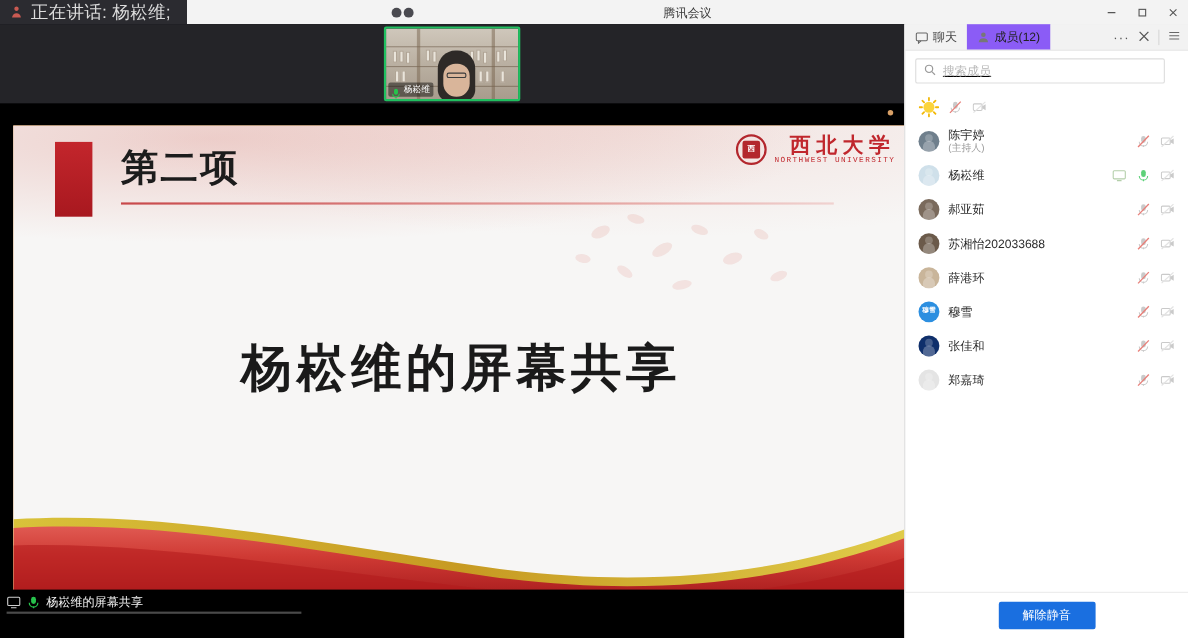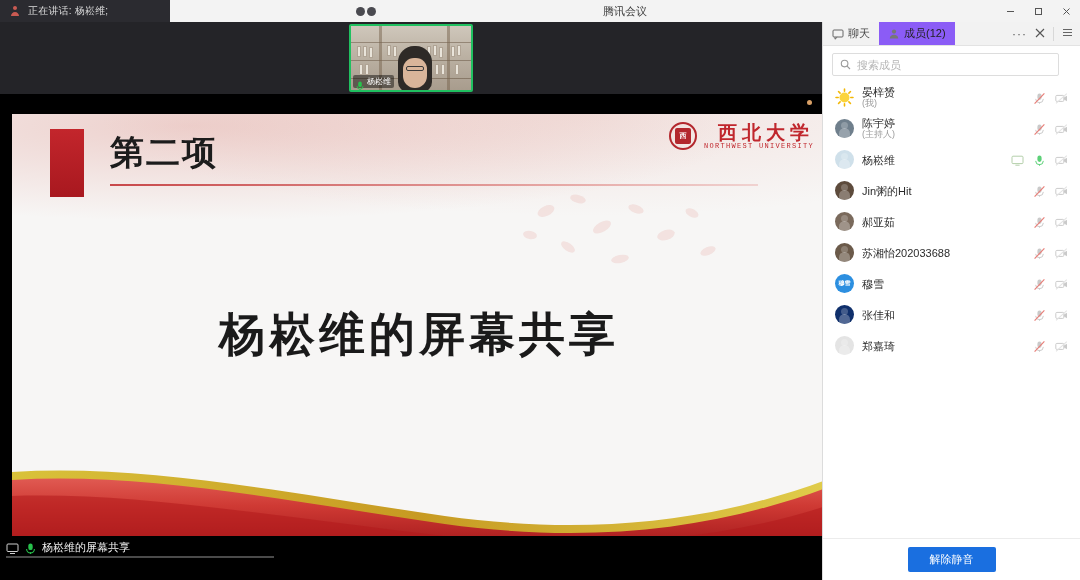--- a/index.html
+++ b/index.html
@@ -16,21 +16,21 @@
     position: absolute; left: 0; top: 0; width: 1080px; height: 22px;
     background: #2b2b30; display: flex; align-items: center;
   }
   .topbar-left {
     display: flex; align-items: center; gap: 6px;
     padding-left: 8px; width: 170px; height: 22px;
     background: #2b2b30;
   }
   .spk-icon { width: 14px; height: 14px; position: relative; }
   .spk-icon svg { display:block; }
-  .spk-text { color: #dcdcdc; font-size: 10px; white-space: nowrap; letter-spacing: .2px;}
+  .spk-text { color: #dcdcdc; font-size: 16px; white-space: nowrap; letter-spacing: .2px;}
   .topbar-mid {
     flex: 1; height: 22px; background: #f3f3f3; position: relative;
     display: flex; align-items: center; justify-content: center;
   }
   .win-title { font-size: 11px; color: #3a3a3a; }
   .drag-handle {
     position: absolute; left: 174px; top: 3px; width: 44px; height: 16px;
     display:flex; align-items:center; justify-content:center; gap:2px;
   }
   .drag-handle span { display:block; width:9px; height:9px; border-radius:50%; background:#4a4a50; }
@@ -166,21 +166,21 @@
     padding: 0 9px; font-size: 11px; color: #4a4a4a; background: #f2f2f2;
   }
   .ptab.active { background: #8b5cf6; color: #222; }
   .ptab-icon { width: 12px; height: 12px; display:block; }
   .panel-tabs-spacer { flex: 1; background: #f2f2f2; }
   .panel-actions {
     display: flex; align-items: center; gap: 8px; padding: 0 7px; background: #f2f2f2;
     color: #555; font-size: 12px;
   }
   .panel-actions .sep { width:1px; height:14px; background:#d8d8d8; }
-  .search-wrap { padding: 7px 21px 5px 9px; }
+  .search-wrap { padding: 7px 21px 5px 9px; text-decoration: underline; }
   .search-box {
     display: flex; align-items: center; gap: 6px;
     height: 23px; border: 1px solid #dddddd; border-radius: 2px;
     padding: 0 7px; background: #fff;
   }
   .search-box input {
     border: none; outline: none; font-size: 11px; color: #333; width: 100%;
     font-family: "Liberation Sans", sans-serif; background: transparent;
   }
   .search-box input::placeholder { color: #b4b4b4; }
@@ -436,24 +436,20 @@
     <div class="member-list" id="member-list">
         <div class="mrow">
     <div class="avatar" style="background:transparent">
             <svg width="19" height="19" viewBox="0 0 19 19">
   <g stroke="#f2b705" stroke-width="1.6" stroke-linecap="round">
     <path d="M9.5 1v2.2M9.5 15.8V18M1 9.5h2.2M15.8 9.5H18M3.5 3.5l1.6 1.6M13.9 13.9l1.6 1.6M15.5 3.5l-1.6 1.6M5.1 13.9l-1.6 1.6"></path>
   </g>
   <circle cx="9.5" cy="9.5" r="5" fill="#fbd43c"></circle>
 </svg>
           </div>
-    <div class="mname">
-      <div class="n1">晏梓赟</div>
-      <div class="n2">(我)</div>
-    </div>
     <div class="mstate">
 
       <span class="ico"><svg width="13" height="13" viewBox="0 0 13 13">
   <rect x="4.4" y="1.6" width="4.2" height="6.3" rx="2.1" fill="#b9b9b9"></rect>
   <path d="M2.7 6.9a3.8 3.8 0 007.6 0" fill="none" stroke="#b9b9b9" stroke-width="1"></path>
   <path d="M6.5 10.1v1.6" stroke="#b9b9b9" stroke-width="1"></path>
   <path d="M1.6 11.6L11.4 1.4" stroke="#e0544c" stroke-width="1.2"></path>
 </svg></span>
       <span class="ico"><svg width="13" height="13" viewBox="0 0 13 13">
   <rect x="0.8" y="3.4" width="8" height="6" rx="1" fill="none" stroke="#b9b9b9" stroke-width="1"></rect>
@@ -506,44 +502,20 @@
   <path d="M6.5 10.1v1.6" stroke="#27c24c" stroke-width="1"></path>
 </svg></span>
       <span class="ico"><svg width="13" height="13" viewBox="0 0 13 13">
   <rect x="0.8" y="3.4" width="8" height="6" rx="1" fill="none" stroke="#b9b9b9" stroke-width="1"></rect>
   <path d="M9 5.6l3-1.8v5.4l-3-1.8z" fill="#b9b9b9"></path>
   <path d="M1 11.4L11.8 1.6" stroke="#d9d9d9" stroke-width="1.1"></path>
 </svg></span>
     </div>
         </div>
         <div class="mrow">
-    <div class="avatar" style="background:#5d4b3c">
-            <span style="position:absolute;left:4px;top:9px;width:11px;height:11px;border-radius:50% 50% 40% 40%;background:rgba(255,255,255,.28)"></span>
-          <span style="position:absolute;left:6px;top:3px;width:7px;height:7px;border-radius:50%;background:rgba(255,255,255,.22)"></span>
-          </div>
-    <div class="mname">
-      <div class="n1">Jin粥的Hit</div>
-
-    </div>
-    <div class="mstate">
-
-      <span class="ico"><svg width="13" height="13" viewBox="0 0 13 13">
-  <rect x="4.4" y="1.6" width="4.2" height="6.3" rx="2.1" fill="#b9b9b9"></rect>
-  <path d="M2.7 6.9a3.8 3.8 0 007.6 0" fill="none" stroke="#b9b9b9" stroke-width="1"></path>
-  <path d="M6.5 10.1v1.6" stroke="#b9b9b9" stroke-width="1"></path>
-  <path d="M1.6 11.6L11.4 1.4" stroke="#e0544c" stroke-width="1.2"></path>
-</svg></span>
-      <span class="ico"><svg width="13" height="13" viewBox="0 0 13 13">
-  <rect x="0.8" y="3.4" width="8" height="6" rx="1" fill="none" stroke="#b9b9b9" stroke-width="1"></rect>
-  <path d="M9 5.6l3-1.8v5.4l-3-1.8z" fill="#b9b9b9"></path>
-  <path d="M1 11.4L11.8 1.6" stroke="#d9d9d9" stroke-width="1.1"></path>
-</svg></span>
-    </div>
-        </div>
-        <div class="mrow">
     <div class="avatar" style="background:#7a6a5c">
             <span style="position:absolute;left:4px;top:9px;width:11px;height:11px;border-radius:50% 50% 40% 40%;background:rgba(255,255,255,.28)"></span>
           <span style="position:absolute;left:6px;top:3px;width:7px;height:7px;border-radius:50%;background:rgba(255,255,255,.22)"></span>
           </div>
     <div class="mname">
       <div class="n1">郝亚茹</div>
 
     </div>
     <div class="mstate">
 
@@ -578,20 +550,44 @@
   <path d="M1.6 11.6L11.4 1.4" stroke="#e0544c" stroke-width="1.2"></path>
 </svg></span>
       <span class="ico"><svg width="13" height="13" viewBox="0 0 13 13">
   <rect x="0.8" y="3.4" width="8" height="6" rx="1" fill="none" stroke="#b9b9b9" stroke-width="1"></rect>
   <path d="M9 5.6l3-1.8v5.4l-3-1.8z" fill="#b9b9b9"></path>
   <path d="M1 11.4L11.8 1.6" stroke="#d9d9d9" stroke-width="1.1"></path>
 </svg></span>
     </div>
         </div>
         <div class="mrow">
+    <div class="avatar" style="background:#c9b59a">
+            <span style="position:absolute;left:4px;top:9px;width:11px;height:11px;border-radius:50% 50% 40% 40%;background:rgba(255,255,255,.28)"></span>
+          <span style="position:absolute;left:6px;top:3px;width:7px;height:7px;border-radius:50%;background:rgba(255,255,255,.22)"></span>
+          </div>
+    <div class="mname">
+      <div class="n1">薛港环</div>
+
+    </div>
+    <div class="mstate">
+
+      <span class="ico"><svg width="13" height="13" viewBox="0 0 13 13">
+  <rect x="4.4" y="1.6" width="4.2" height="6.3" rx="2.1" fill="#b9b9b9"></rect>
+  <path d="M2.7 6.9a3.8 3.8 0 007.6 0" fill="none" stroke="#b9b9b9" stroke-width="1"></path>
+  <path d="M6.5 10.1v1.6" stroke="#b9b9b9" stroke-width="1"></path>
+  <path d="M1.6 11.6L11.4 1.4" stroke="#e0544c" stroke-width="1.2"></path>
+</svg></span>
+      <span class="ico"><svg width="13" height="13" viewBox="0 0 13 13">
+  <rect x="0.8" y="3.4" width="8" height="6" rx="1" fill="none" stroke="#b9b9b9" stroke-width="1"></rect>
+  <path d="M9 5.6l3-1.8v5.4l-3-1.8z" fill="#b9b9b9"></path>
+  <path d="M1 11.4L11.8 1.6" stroke="#d9d9d9" stroke-width="1.1"></path>
+</svg></span>
+    </div>
+        </div>
+        <div class="mrow">
     <div class="avatar" style="background:#2c8fe0">
             <span style="font-size:6px;font-weight:700;line-height:19px;">穆雪</span>
           </div>
     <div class="mname">
       <div class="n1">穆雪</div>
 
     </div>
     <div class="mstate">
 
       <span class="ico"><svg width="13" height="13" viewBox="0 0 13 13">

